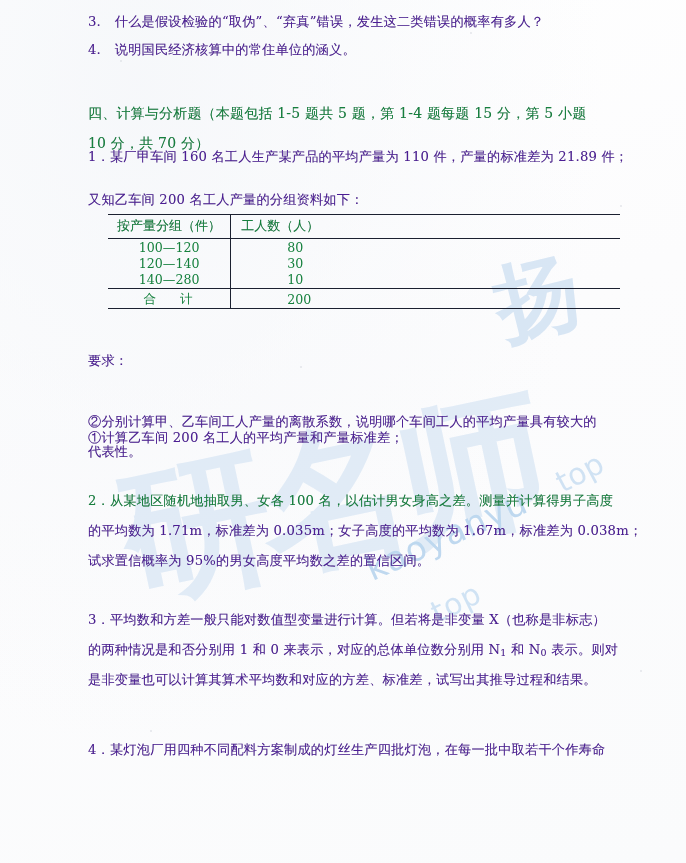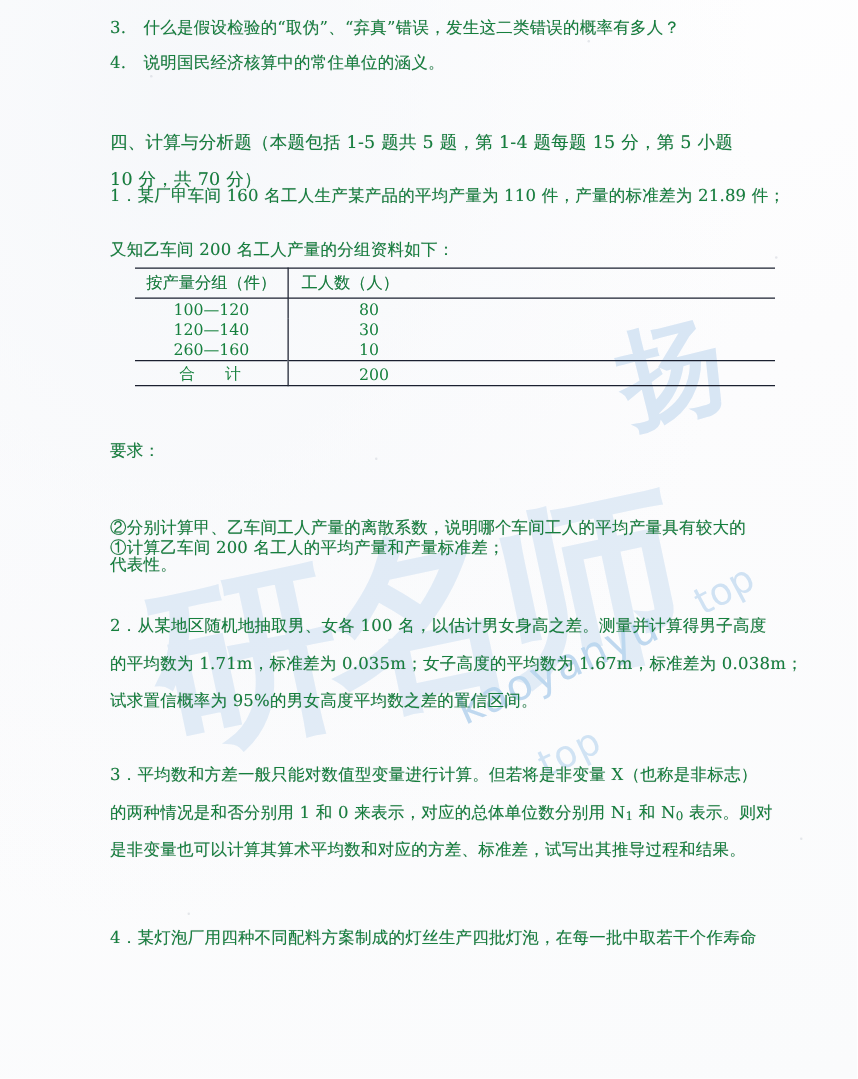--- a/index.html
+++ b/index.html
@@ -30,21 +30,21 @@
     left: 88px;
     top: 0;
     width: 560px;
     height: 863px;
   }
   .line {
     position: absolute;
     white-space: nowrap;
     font-size: 13.2px;
     letter-spacing: 0.2px;
-    color: #15803d;
+    color: #4c1d95;
     text-shadow: 0 0 0.6px rgba(40,45,60,0.35);
   }
   .line.bold {
     font-weight: normal;
     color: #15803d;
   }
   sub {
     font-size: 0.72em;
     vertical-align: -0.25em;
   }
@@ -203,21 +203,21 @@
       <tbody>
         <tr>
           <td class="c1">100—120</td>
           <td class="c2">80</td>
         </tr>
         <tr>
           <td class="c1">120—140</td>
           <td class="c2">30</td>
         </tr>
         <tr>
-          <td class="c1">260—160</td>
+          <td class="c1">140—280</td>
           <td class="c2">10</td>
         </tr>
         <tr class="total">
           <td class="c1">合  计</td>
           <td class="c2">200</td>
         </tr>
       </tbody>
     </table>
 
     <div class="line" style="left:0px; top:352px;">要求：</div>

